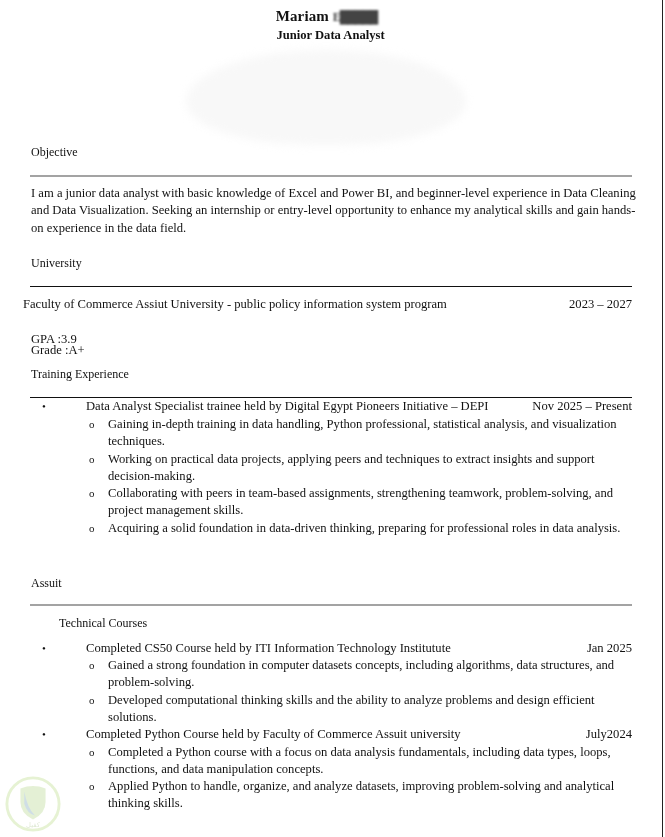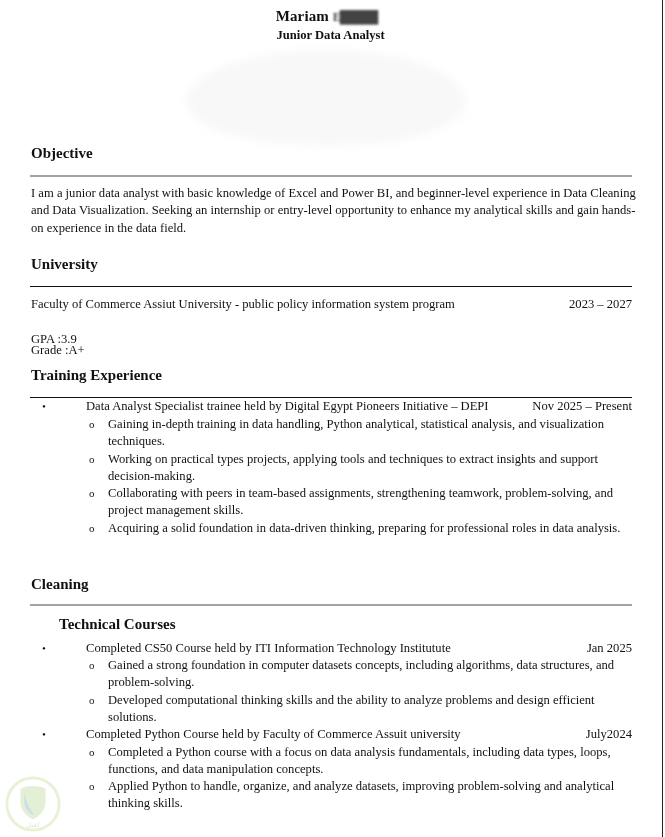--- a/index.html
+++ b/index.html
@@ -58,22 +58,22 @@
     .title {
       font-weight: bold;
       font-size: 12.6px;
       margin-top: 3px;
       position: relative;
       left: -2px;
     }
     .section-title {
       position: absolute;
       left: 31px;
-      font-weight: bold;
-      font-size: 15px;
+      font-weight: normal;
+      font-size: 12px;
     }
     .divider {
       position: absolute;
       left: 30px;
       width: 602px;
       height: 1px;
       background: #111;
     }
     .divider.gray {
       height: 2px;
@@ -154,51 +154,51 @@
   <div class="title">Junior Data Analyst</div>
 </div>
 
 <div class="section-title" style="top:145px;">Objective</div>
 <div class="divider gray" style="top:175px;"></div>
 <div class="para" style="top:185px;">I am a junior data analyst with basic knowledge of Excel and Power BI, and beginner-level experience in Data Cleaning and Data Visualization. Seeking an internship or entry-level opportunity to enhance my analytical skills and gain hands-on experience in the data field.</div>
 
 <div class="section-title" style="top:256px;">University</div>
 <div class="divider" style="top:286px;"></div>
 <div class="row" style="top:296px;">
-  <span style="position:absolute;left:31px;top:0;">Faculty of Commerce Assiut University - public policy information system program</span>
+  <span style="position:absolute;left:23px;top:0;">Faculty of Commerce Assiut University - public policy information system program</span>
   <span class="date">2023 – 2027</span>
 </div>
 <div class="line" style="top:306px;margin-top:36px;">Grade  :A+</div>
 <div class="line" style="top:331px;">GPA :3.9</div>
 
 <div class="section-title" style="top:367px;">Training Experience</div>
 <div class="divider" style="top:397px;"></div>
 <div class="row" style="top:398px;">
   <span class="bullet">•</span>
   <span class="main-text">Data Analyst Specialist trainee held by Digital Egypt Pioneers Initiative – DEPI</span>
   <span class="date">Nov 2025 – Present</span>
 </div>
 <div class="sub" style="top:416px;">
   <span class="circ">o</span>
-  <span class="sub-text">Gaining in-depth training in data handling, Python analytical, statistical analysis, and visualization techniques.</span>
+  <span class="sub-text">Gaining in-depth training in data handling, Python professional, statistical analysis, and visualization techniques.</span>
 </div>
 <div class="sub" style="top:451px;">
   <span class="circ">o</span>
-  <span class="sub-text">Working on practical types projects, applying tools and techniques to extract insights and support decision-making.</span>
+  <span class="sub-text">Working on practical data projects, applying peers and techniques to extract insights and support decision-making.</span>
 </div>
 <div class="sub" style="top:485px;">
   <span class="circ">o</span>
   <span class="sub-text">Collaborating with peers in team-based assignments, strengthening teamwork, problem-solving, and project management skills.</span>
 </div>
 <div class="sub" style="top:520px;">
   <span class="circ">o</span>
   <span class="sub-text">Acquiring a solid foundation in data-driven thinking, preparing for professional roles in data analysis.</span>
 </div>
 
-<div class="section-title" style="top:576px;">Cleaning</div>
+<div class="section-title" style="top:576px;">Assuit</div>
 <div class="divider gray" style="top:604px;"></div>
 <div class="section-title" style="top:616px;margin-left:28px;">Technical Courses</div>
 
 <div class="row" style="top:640px;">
   <span class="bullet">•</span>
   <span class="main-text">Completed CS50 Course held by ITI Information Technology Institutute</span>
   <span class="date">Jan 2025</span>
 </div>
 <div class="sub" style="top:657px;">
   <span class="circ">o</span>

